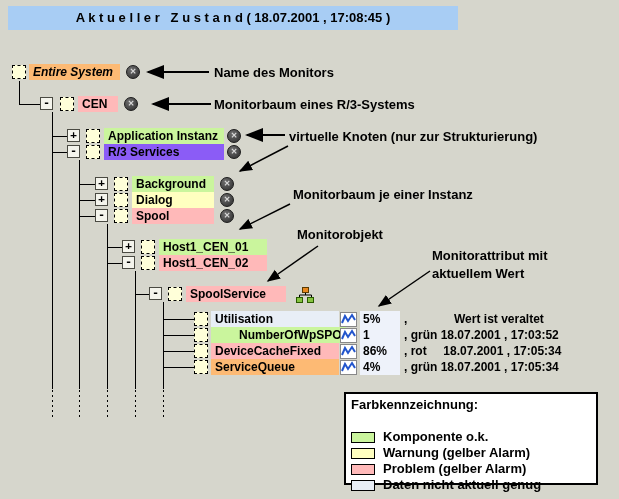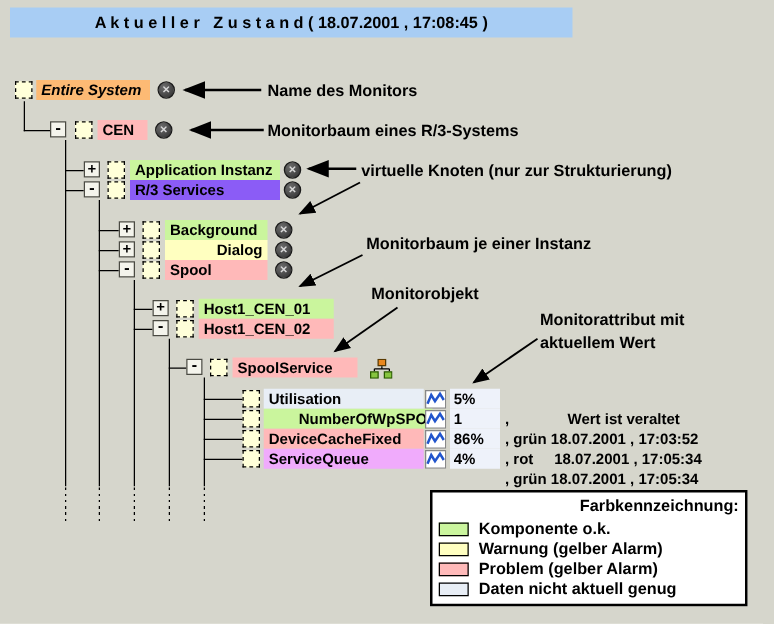--- a/index.html
+++ b/index.html
@@ -15,35 +15,35 @@
   .nodebox{position:absolute;top:1px;width:14px;height:14px;box-sizing:border-box;border:1px dashed #000;
        background:#ffffd9;}
   .chip{position:absolute;top:0;height:16px;box-sizing:border-box;line-height:16px;padding:0 4px;
        font:bold 12px/16px "Liberation Sans",sans-serif;color:#000;white-space:nowrap;}
   .ok{background:#caf59d}.warn{background:#ffffc0}.alarm{background:#ffb9b9}.stale{background:#e8eef6}
   .xc{position:absolute;top:1px;width:14px;height:14px;box-sizing:border-box;border:1px solid #1a1a1a;
       border-radius:50%;background:radial-gradient(circle at 35% 30%,#6e6e6e,#2c2c2c);
       color:#d9d9d9;font:bold 8px/12px "Liberation Sans",sans-serif;text-align:center;}
   .val{position:absolute;top:0;height:16px;box-sizing:border-box;line-height:16px;padding:0 3px;
        min-width:40px;font:bold 12px/16px "Liberation Sans",sans-serif;background:#eef2fa;}
-  .det{position:absolute;top:16px;height:16px;line-height:16px;font:bold 12px/16px "Liberation Sans",sans-serif;
+  .det{position:absolute;top:0;height:16px;line-height:16px;font:bold 12px/16px "Liberation Sans",sans-serif;
        white-space:pre;}
   .chart-ic{position:absolute;top:1px;}
   
   .vline{position:absolute;width:1px;background:#000;}
   .hline{position:absolute;height:1px;background:#000;}
   .vdash{position:absolute;width:1px;background:repeating-linear-gradient(to bottom,#000 0 2px,transparent 2px 5px);}
   
   .ann{position:absolute;font:bold 13px "Liberation Sans",sans-serif;color:#000;white-space:nowrap;}
   
   #arrows{position:absolute;left:0;top:0;width:619px;height:499px;pointer-events:none;}
   
   .legend{position:absolute;left:344px;top:392px;width:254px;height:93px;box-sizing:border-box;
           background:#fff;border:2px solid #000;padding:3px 5px;}
-  .legend-title{font:bold 13px/16px "Liberation Sans",sans-serif;margin-bottom:2px;text-align:right;}
+  .legend-title{font:bold 13px/16px "Liberation Sans",sans-serif;margin-bottom:16px;}
   .legend-item{display:flex;align-items:center;height:16px;}
   .swatch{width:24px;height:11px;box-sizing:border-box;border:1px solid #000;margin-right:8px;flex:none;}
   .legend-label{font:bold 13px/16px "Liberation Sans",sans-serif;white-space:nowrap;}
 </style>
 </head>
 <body>
 
 <div id="stage">
 
   <div class="titlebar" style="background-color: rgb(168, 205, 244);">A k t u e l l e r   Z u s t a n d ( 18.07.2001 , 17:08:45 )</div>
@@ -109,21 +109,21 @@
   <div class="row" style="top:176px">
     <span class="exp" style="left:95px">+</span>
     <span class="nodebox" style="left:114px"></span>
     <span class="chip ok" style="left: 132px; min-width: 82px; background-color: rgb(202, 245, 157);">Background</span>
     <span class="xc" style="left:220px">✕</span>
   </div>
 
   <div class="row" style="top:192px">
     <span class="exp" style="left:95px">+</span>
     <span class="nodebox" style="left:114px"></span>
-    <span class="chip warn" style="left: 132px; min-width: 82px; background-color: rgb(255, 255, 192); text-align: right;">Dialog</span>
+    <span class="chip warn" style="left: 132px; min-width: 82px; background-color: rgb(255, 255, 192);">Dialog</span>
     <span class="xc" style="left:220px">✕</span>
   </div>
 
   <div class="row" style="top:208px">
     <span class="exp" style="left:95px">-</span>
     <span class="nodebox" style="left:114px"></span>
     <span class="chip alarm" style="left: 132px; min-width: 82px; background-color: rgb(255, 185, 185);">Spool</span>
     <span class="xc" style="left:220px">✕</span>
   </div>
 
@@ -187,21 +187,21 @@
           <rect x="0.5" y="0.5" width="16" height="14" fill="#fff" stroke="#888"></rect>
           <polyline points="2,11 5,4 8,9 12,3 15,8" stroke="#2255cc" stroke-width="2" fill="none"></polyline>
         </svg>
     </span>
     <span class="val" style="left: 360px; background-color: rgb(238, 242, 250);">86%</span>
     <span class="det" style="left:404px">, rot     18.07.2001 , 17:05:34</span>
   </div>
 
   <div class="row" style="top:359px">
     <span class="nodebox" style="left:194px"></span>
-    <span class="chip ok" style="left: 211px; min-width: 128px; background-color: #f0abfc;">ServiceQueue</span>
+    <span class="chip ok" style="left: 211px; min-width: 128px; background-color: #fdba74;">ServiceQueue</span>
     <span class="chart-ic" style="left:340px">
       <svg width="17" height="15" viewBox="0 0 17 15">
           <rect x="0.5" y="0.5" width="16" height="14" fill="#fff" stroke="#888"></rect>
           <polyline points="2,11 5,4 8,9 12,3 15,8" stroke="#2255cc" stroke-width="2" fill="none"></polyline>
         </svg>
     </span>
     <span class="val" style="left: 360px; background-color: rgb(238, 242, 250);">4%</span>
     <span class="det" style="left:404px">, grün 18.07.2001 , 17:05:34</span>
   </div>
 

